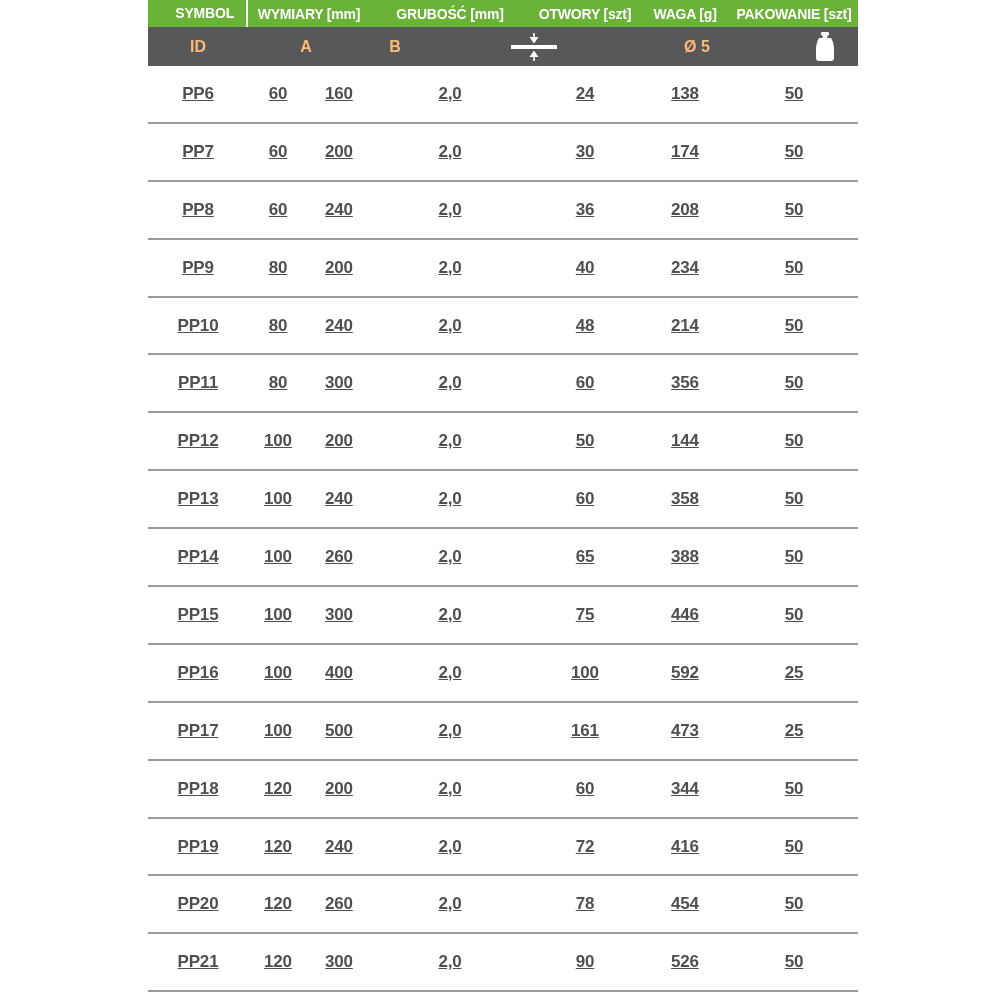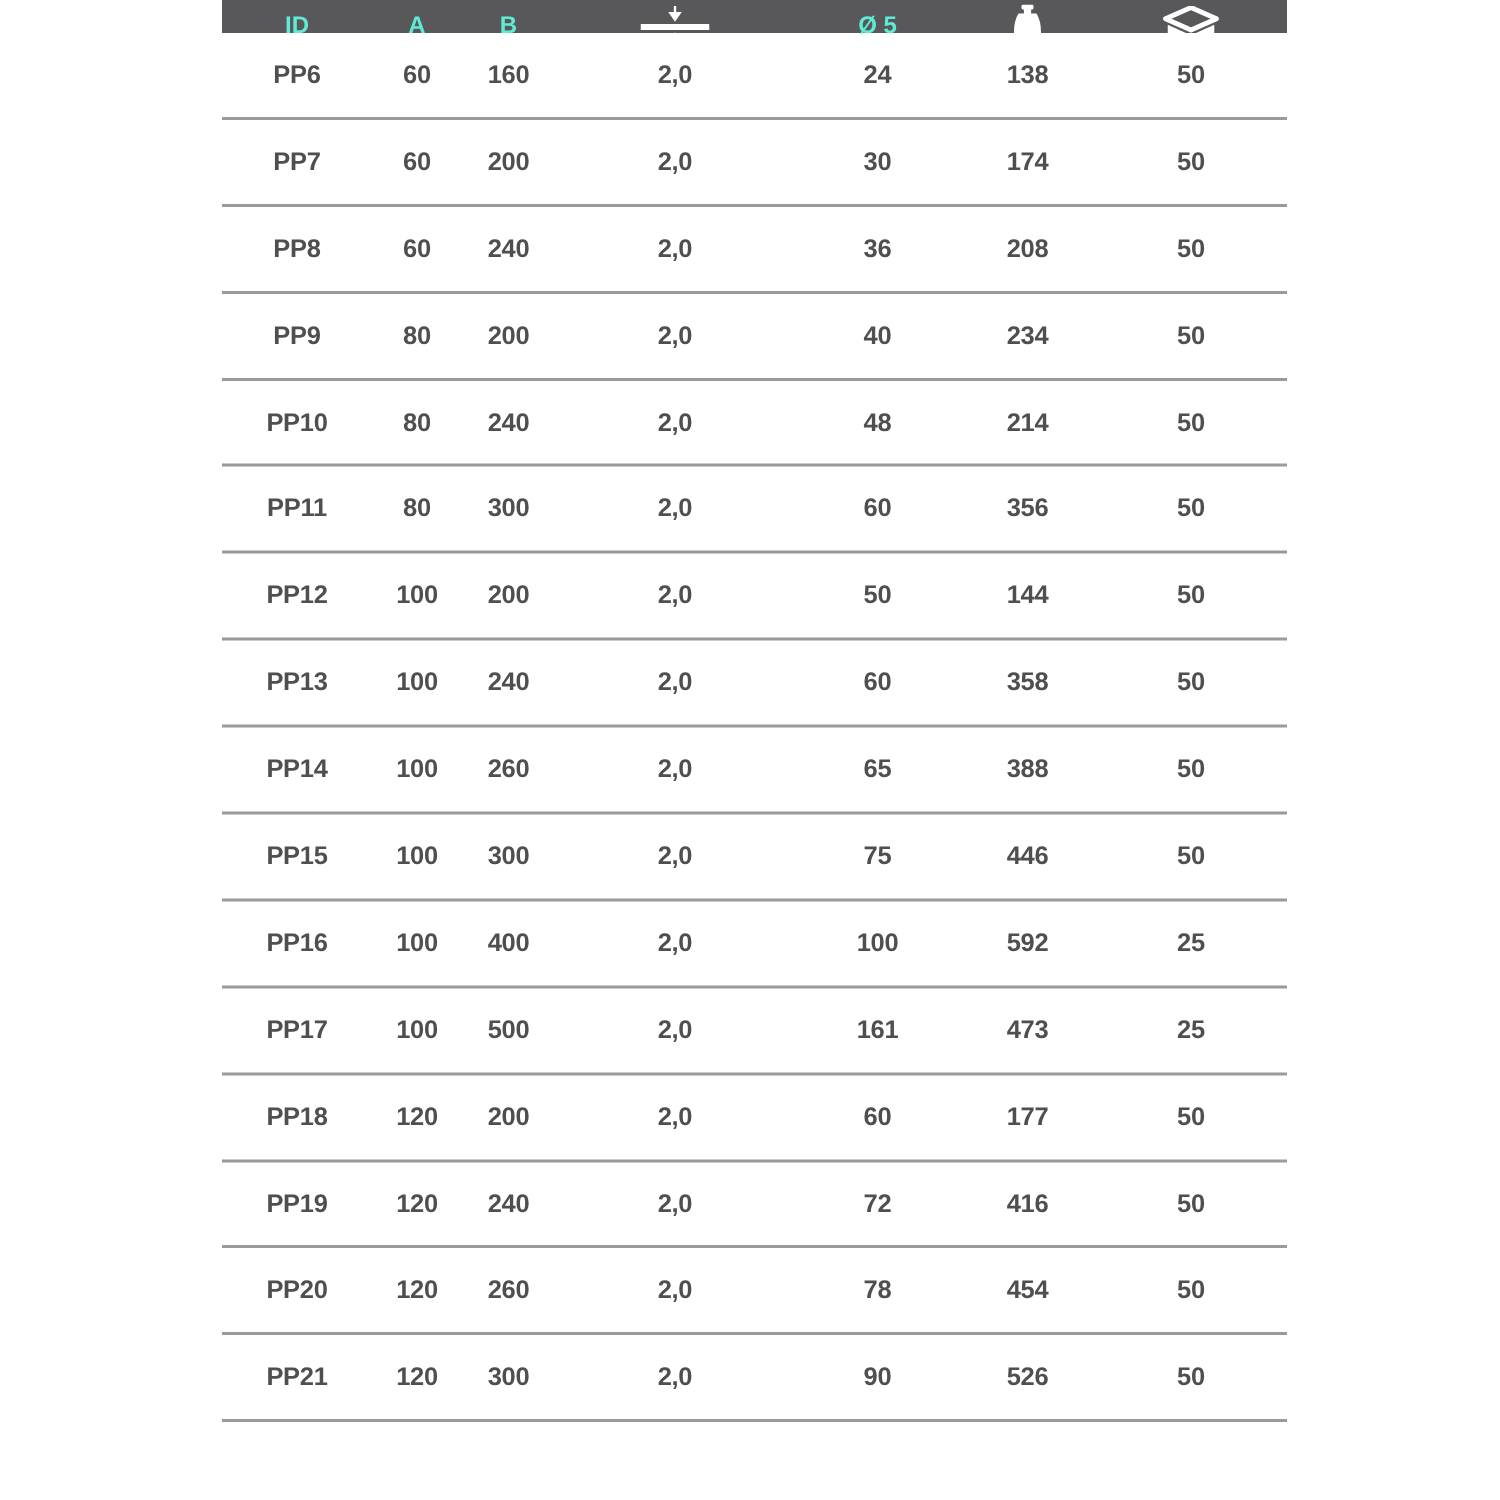--- a/index.html
+++ b/index.html
@@ -19,34 +19,42 @@
     font-size:14px;font-weight:bold;letter-spacing:-0.2px;}
   .head .cell{text-align:center;white-space:nowrap;}
   .head .symbol{grid-column:1;text-align:right;padding-right:12px;height:27px;line-height:27px;
     border-right:2px solid rgba(255,255,255,0.95);}
   .head .wymiary{grid-column:2/4;}
   .head .grubosc{grid-column:4;}
   .head .otwory{grid-column:5;}
   .head .waga{grid-column:6;}
   .head .pakowanie{grid-column:7;}
   
-  .subhead{height:22px;background:var(--subheader_gray);color:#5eead4;
-    font-size:16px;font-weight:bold;}
+  .subhead{height:39px;background:var(--subheader_gray);color:#fdba74;
+    font-size:16px;font-weight:bold;gap:28px;}
   .subhead .cell{text-align:center;display:flex;align-items:center;justify-content:center;height:35px;}
   
   .row{height:57.9px;border-bottom:2px solid var(--separator);
-    color:var(--row_text);font-size:17px;font-weight:bold;letter-spacing:-0.2px;}
+    color:var(--row_text);font-size:17px;font-weight:bold;letter-spacing:-0.2px;text-decoration:underline;}
   .row .cell{text-align:center;white-space:nowrap;}
   .icon-svg{display:block;}
 </style>
 </head>
 <body>
 
 <div class="spec-table">
 
+  <div class="grid head">
+    <div class="cell symbol">SYMBOL</div>
+    <div class="cell wymiary">WYMIARY [mm]</div>
+    <div class="cell grubosc">GRUBOŚĆ [mm]</div>
+    <div class="cell otwory">OTWORY [szt]</div>
+    <div class="cell waga">WAGA [g]</div>
+    <div class="cell pakowanie">PAKOWANIE [szt]</div>
+  </div>
 
   <div class="grid subhead">
     <div class="cell">ID</div>
     <div class="cell">A</div>
     <div class="cell">B</div>
     <div class="cell">
       <svg class="icon-svg" width="46" height="28" viewBox="0 0 46 28" aria-hidden="true">
         <rect x="0" y="12" width="46" height="4" fill="#fff"></rect>
         <rect x="22.2" y="0" width="1.6" height="4.5" fill="#fff"></rect>
         <polygon points="18.5,4 27.5,4 23,10.5" fill="#fff"></polygon>
@@ -177,21 +185,21 @@
     <div class="cell">161</div>
     <div class="cell">473</div>
     <div class="cell">25</div>
   </div>
   <div class="grid row">
     <div class="cell">PP18</div>
     <div class="cell">120</div>
     <div class="cell">200</div>
     <div class="cell">2,0</div>
     <div class="cell">60</div>
-    <div class="cell">177</div>
+    <div class="cell">344</div>
     <div class="cell">50</div>
   </div>
   <div class="grid row">
     <div class="cell">PP19</div>
     <div class="cell">120</div>
     <div class="cell">240</div>
     <div class="cell">2,0</div>
     <div class="cell">72</div>
     <div class="cell">416</div>
     <div class="cell">50</div>

